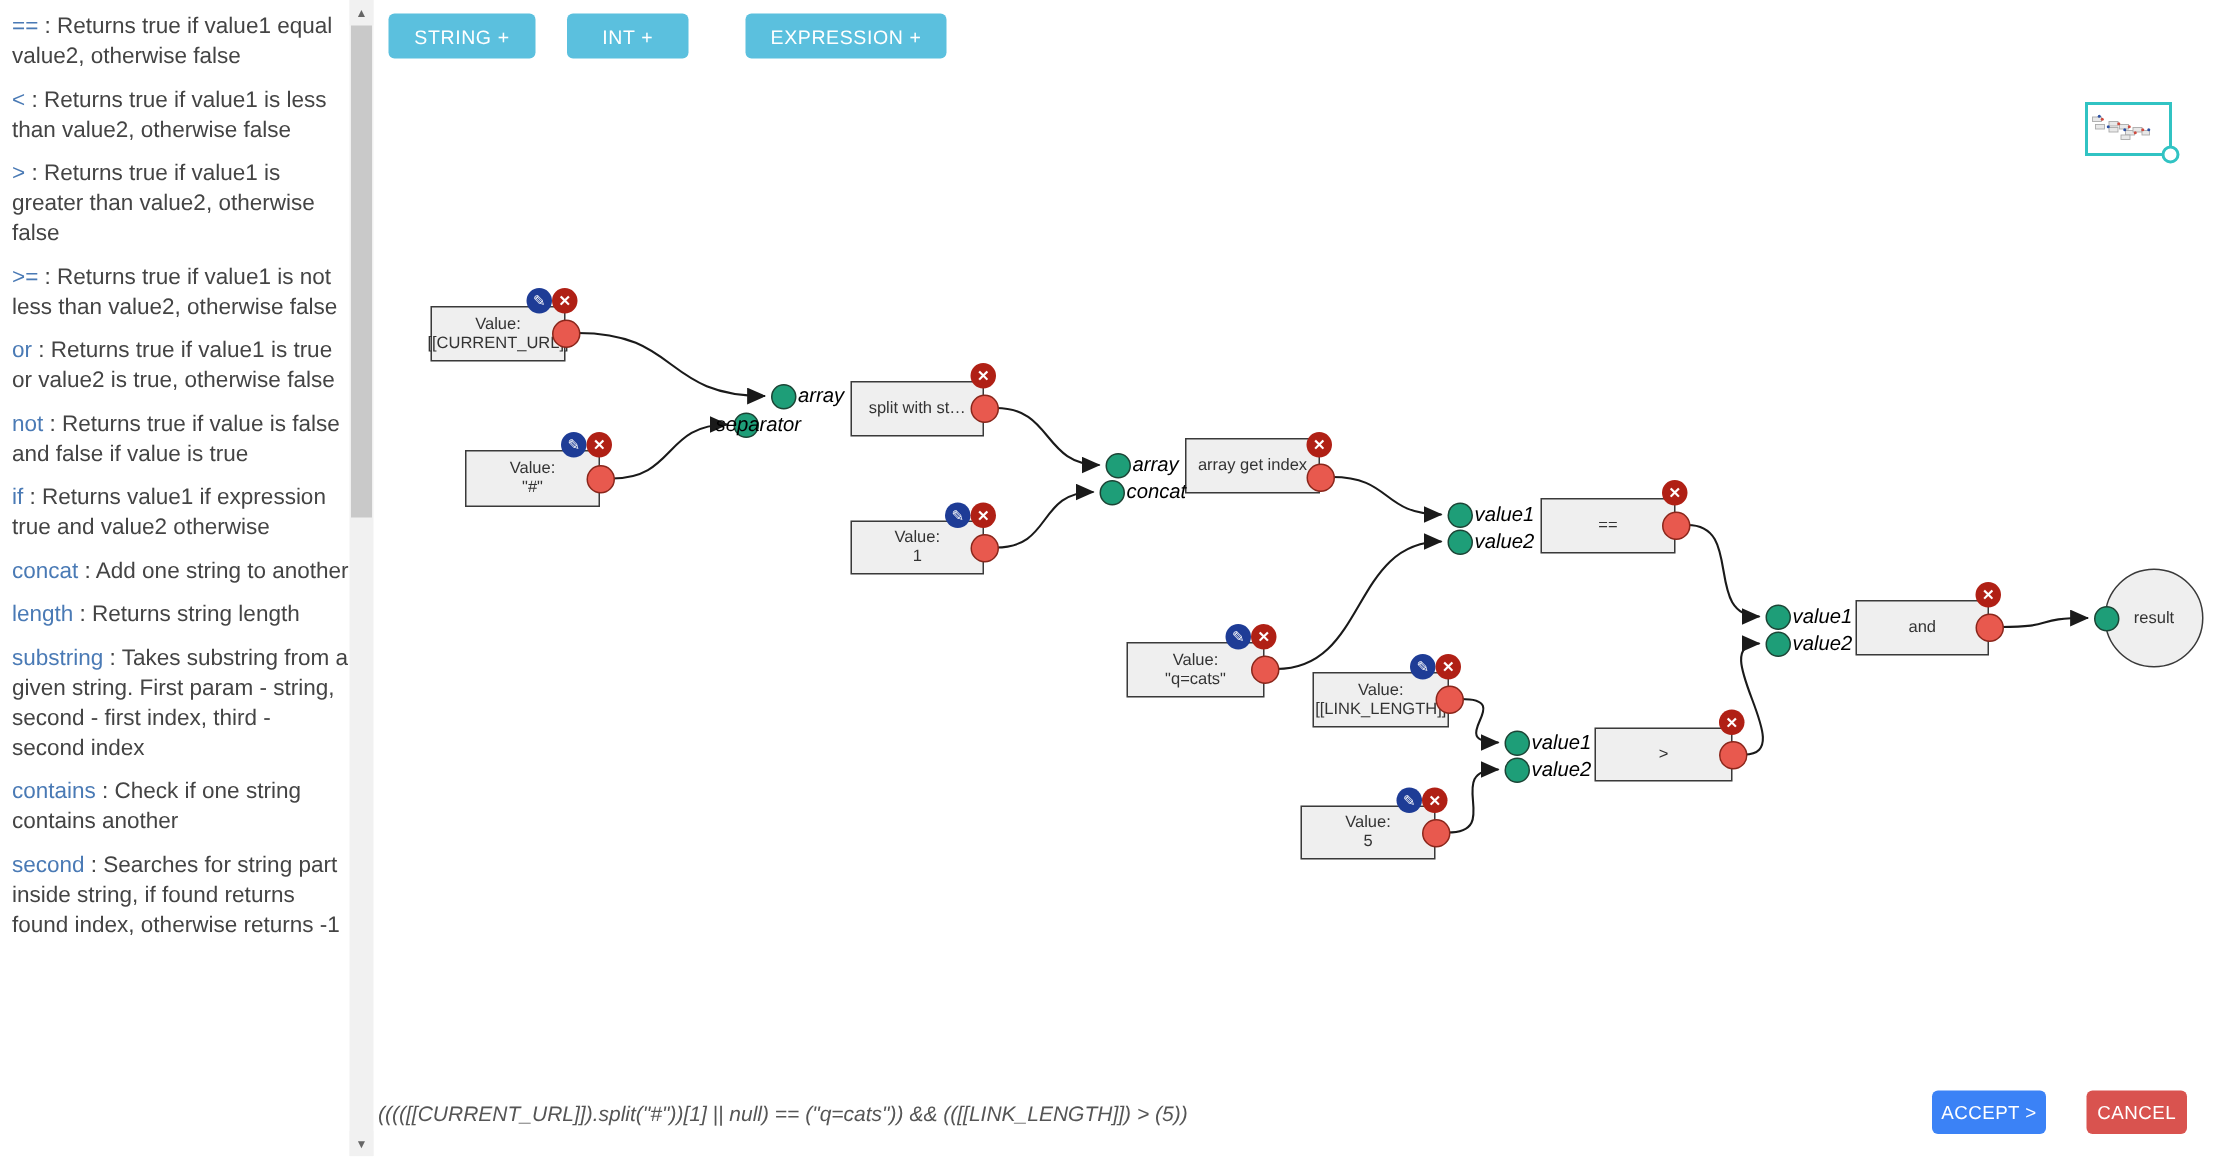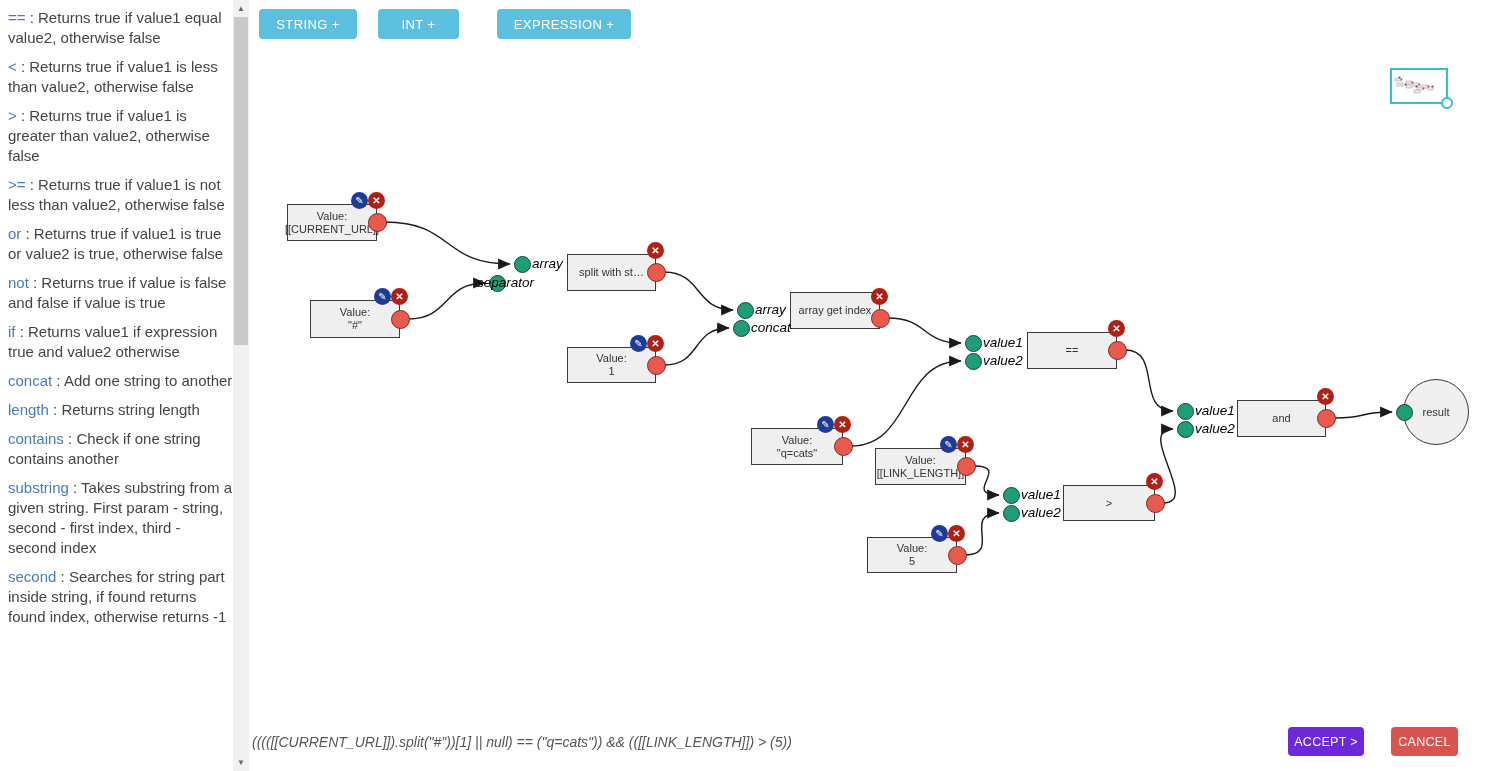--- a/index.html
+++ b/index.html
@@ -53,40 +53,40 @@
   #minimap{position:absolute;left:1390px;top:68px;width:58px;height:36px;background:#fff;
     border:2px solid #31c3c3;box-sizing:border-box;cursor:move;}
   #minimap .handle{position:absolute;right:-7px;bottom:-7px;width:12px;height:12px;border-radius:50%;
     background:#fff;border:2px solid #31c3c3;box-sizing:border-box;}
 
   
   #expression{position:absolute;left:252px;top:734px;width:1000px;font-size:14px;font-style:italic;
     color:#555;white-space:nowrap;}
   .ft-btn{position:absolute;top:727px;height:29px;border:none;border-radius:4px;color:#fff;
     font-size:12.5px;font-family:"Liberation Sans",sans-serif;letter-spacing:.3px;cursor:pointer;}
-  #accept-btn{left:1288px;width:76px;background:#6d28d9;}
+  #accept-btn{left:1288px;width:76px;background:#3b82f6;}
   #cancel-btn{left:1391px;width:67px;background:#d9534f;}
 </style>
 </head>
 <body>
 
 <div id="app">
 
   <div id="sidebar">
       <p class="doc"><span class="term">==</span> : Returns true if value1 equal value2, otherwise false</p>
       <p class="doc"><span class="term">&lt;</span> : Returns true if value1 is less than value2, otherwise false</p>
       <p class="doc"><span class="term">&gt;</span> : Returns true if value1 is greater than value2, otherwise false</p>
       <p class="doc"><span class="term">&gt;=</span> : Returns true if value1 is not less than value2, otherwise false</p>
       <p class="doc"><span class="term">or</span> : Returns true if value1 is true or value2 is true, otherwise false</p>
       <p class="doc"><span class="term">not</span> : Returns true if value is false and false if value is true</p>
       <p class="doc"><span class="term">if</span> : Returns value1 if expression true and value2 otherwise</p>
       <p class="doc"><span class="term">concat</span> : Add one string to another</p>
       <p class="doc"><span class="term">length</span> : Returns string length</p>
+      <p class="doc"><span class="term">substring</span> : Takes substring from a given string. First param - string, second - first index, third - second index</p>
       <p class="doc"><span class="term">contains</span> : Check if one string contains another</p>
-      <p class="doc"><span class="term">substring</span> : Takes substring from a given string. First param - string, second - first index, third - second index</p>
       <p class="doc"><span class="term">second</span> : Searches for string part inside string, if found returns found index, otherwise returns -1</p>
     </div>
   <div id="sb-scroll">
     <div class="arrow up">▲</div>
     <div class="thumb"></div>
     <div class="arrow down">▼</div>
   </div>
 
   <button class="tb-btn tb-string">STRING +</button>
   <button class="tb-btn tb-int">INT +</button>

